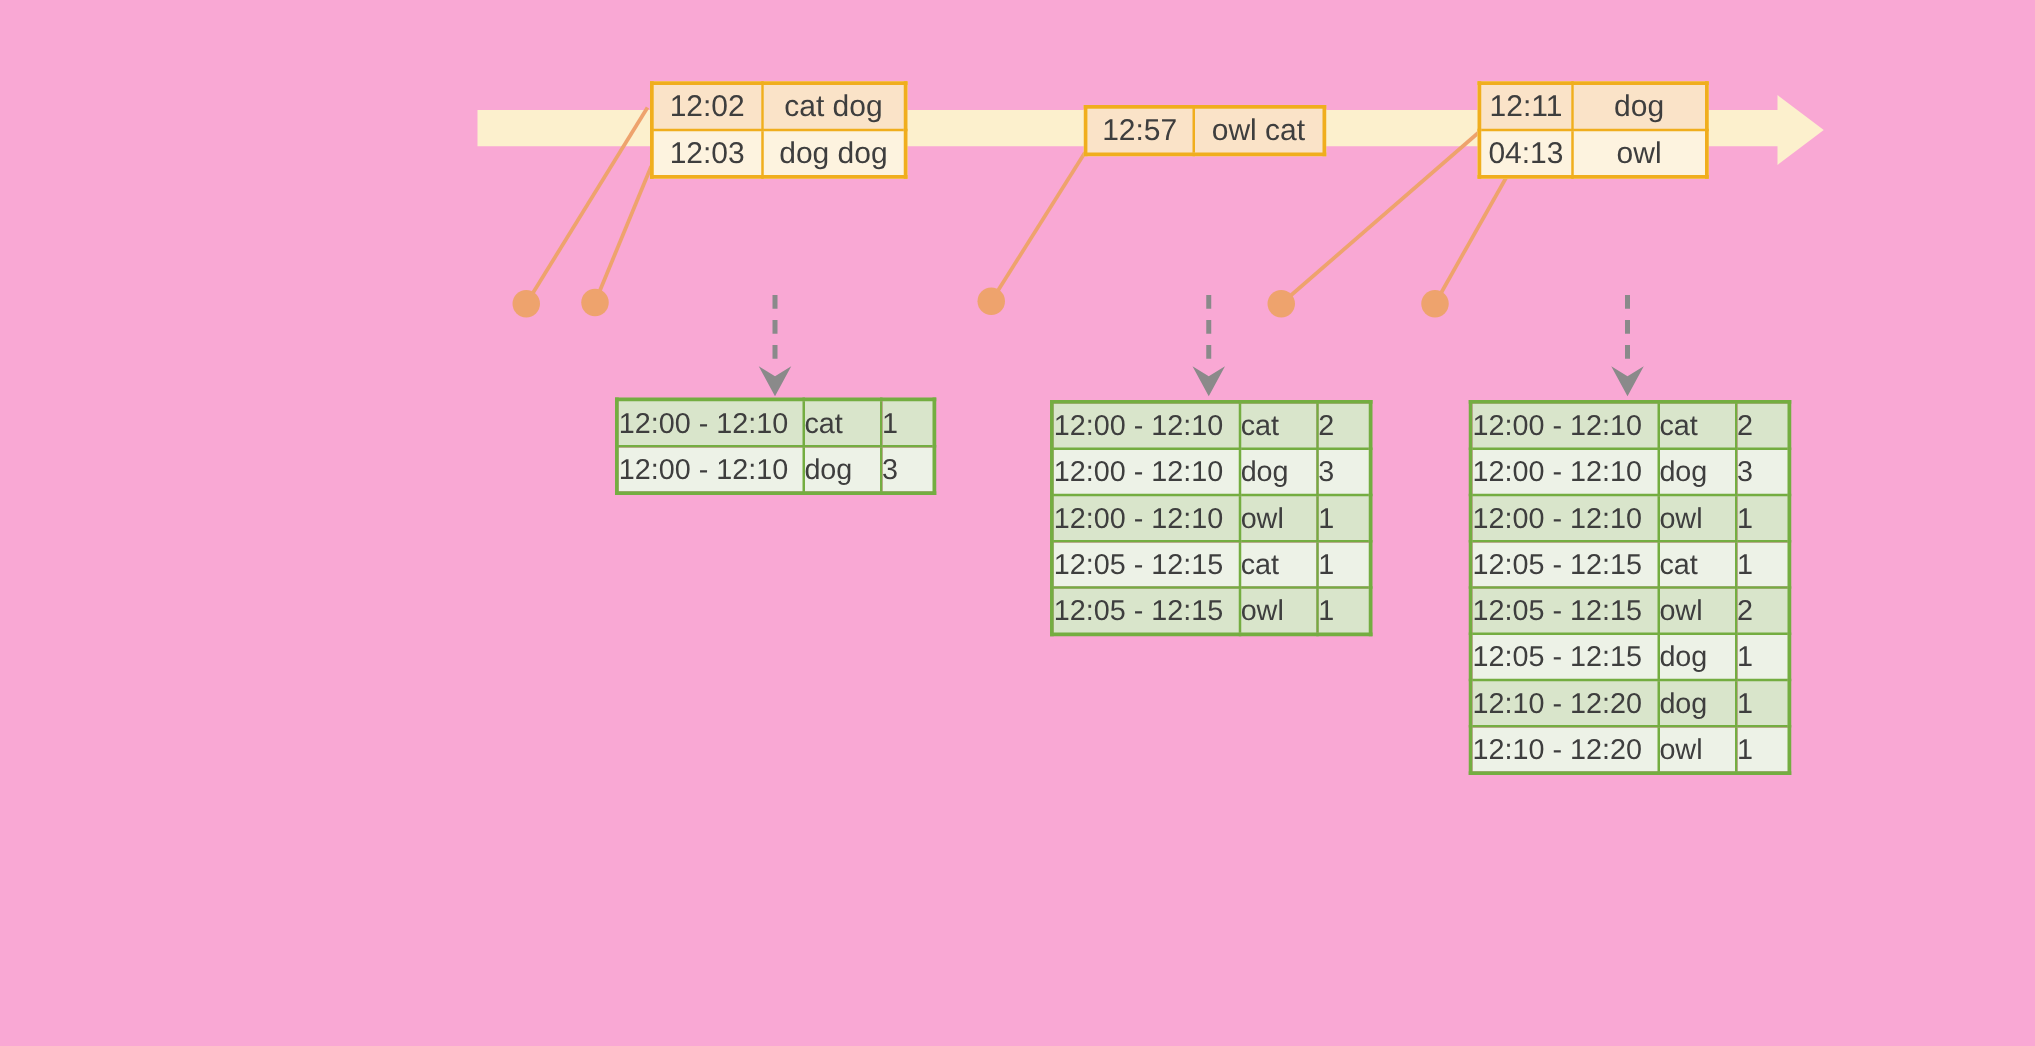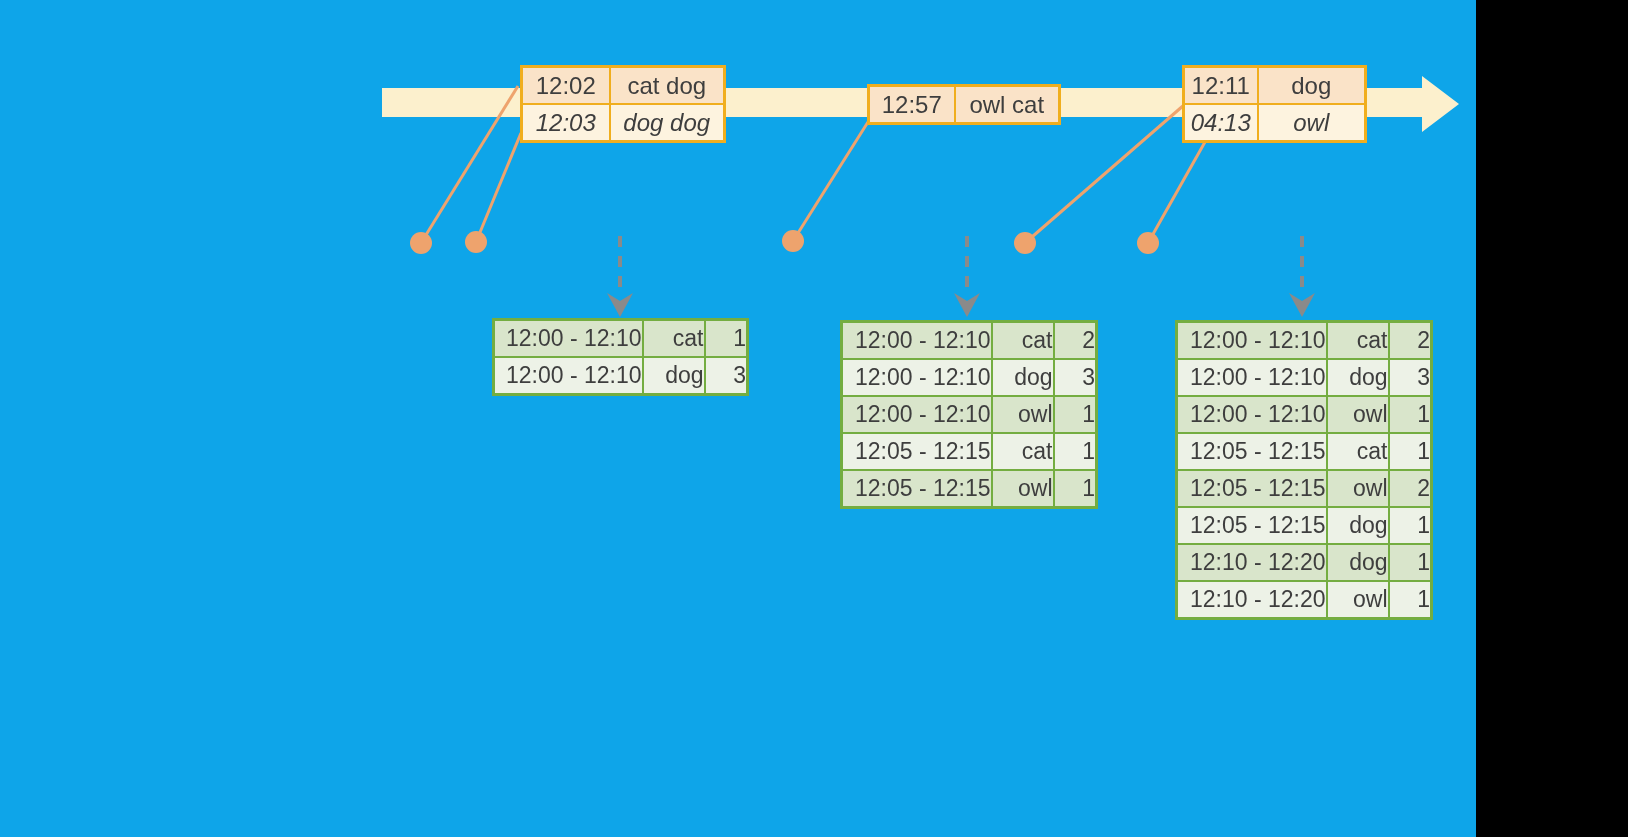--- a/index.html
+++ b/index.html
@@ -1,19 +1,19 @@
 <!DOCTYPE html>
 <html><head>
 <meta charset="utf-8">
 <style>
   html,body{margin:0;padding:0;background:#000;}
   .canvas{
     position:relative;
-    width:1476px;height:837px;
-    background:#0ea5e9;
+    width:1628px;height:837px;
+    background:#f9a8d4;
     font-family:"Liberation Sans","DejaVu Sans",sans-serif;
     overflow:hidden;
   }
   svg.overlay{position:absolute;left:0;top:0;}
 
   
   table.event{
     position:absolute;
     border-collapse:collapse;
     table-layout:fixed;
@@ -25,34 +25,34 @@
   table.event td{
     border:2px solid #F0AE1E;
     text-align:center;
     vertical-align:middle;
     padding:0;
     height:35px;
     overflow:hidden;
     white-space:nowrap;
   }
   table.event tr.dark td{background:#FAE3C8;}
-  table.event tr.light td{background:#FDF3DF;font-style:italic;}
+  table.event tr.light td{background:#FDF3DF;}
 
   
   table.result{
     position:absolute;
     border-collapse:collapse;
     table-layout:fixed;
     border:3px solid #74AD41;
     color:#3E3E3E;
     font-size:23px;
   }
   table.result td{
     border:2px solid #74AD41;
-    text-align:right;
+    text-align:left;
     vertical-align:middle;
     padding:0;
     height:35px;
     overflow:hidden;
     white-space:nowrap;
   }
   table.result tr.dark td{background:#D9E5CB;}
   table.result tr.light td{background:#EDF2E7;}
 </style>
 </head>

